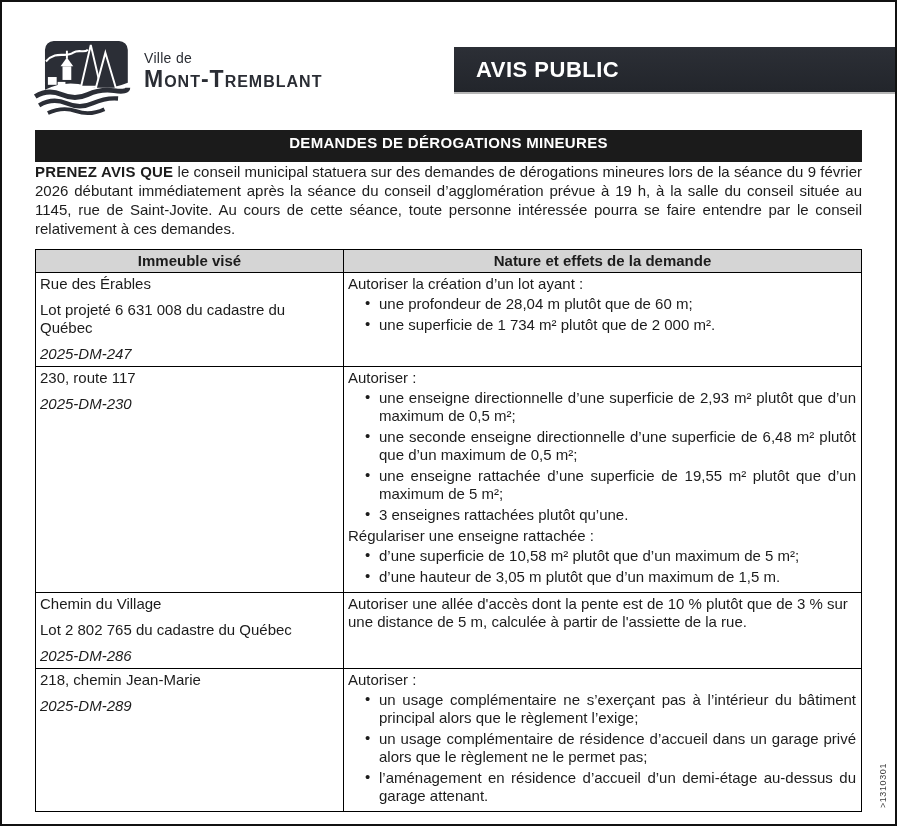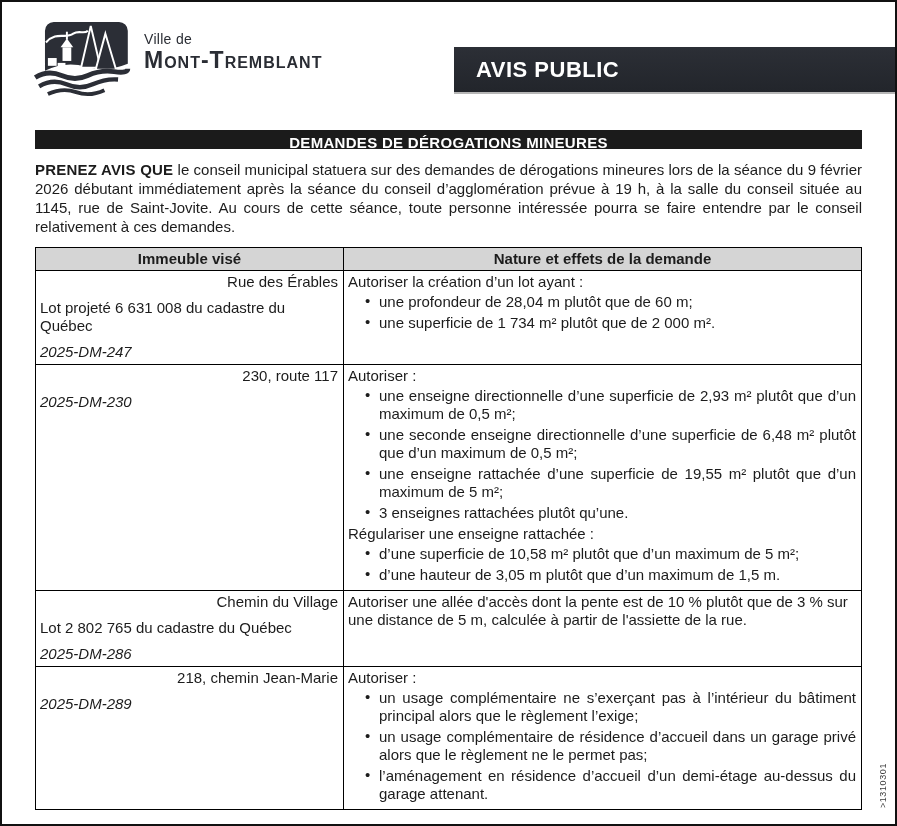--- a/index.html
+++ b/index.html
@@ -9,21 +9,21 @@
   .page {
     position:relative;
     width:897px; height:826px;
     background:#ffffff;
     border:2px solid #111111;
     overflow:hidden;
   }
 
   
   .logo-block {
-    position:absolute; top:19px; left:30px;
+    position:absolute; top:38px; left:30px;
     display:flex; align-items:flex-start;
   }
   .logo-mark { width:100px; height:76px; }
   .logo-text { margin:10px 0 0 12px; color:#2a2d34; }
   .logo-line1 { font-size:14px; letter-spacing:0.3px; }
   .logo-line2 {
     font-size:23px; font-weight:600;
     font-variant:small-caps; letter-spacing:1px;
     margin-top:0px;
   }
@@ -37,27 +37,26 @@
   .banner span {
     color:#ffffff; font-size:22px; font-weight:bold;
     letter-spacing:0.5px; margin-left:22px;
   }
 
   
   .content { position:absolute; left:33px; right:33px; top:128px; }
 
   .title-bar {
     background:#1b1b1b; color:#ffffff;
-    height:19px; line-height:25px;
+    height:32px; line-height:25px;
     text-align:center; font-weight:bold; font-size:15px;
     letter-spacing:0.3px;
   }
 
   .intro {
-    margin-top:11px;
     font-size:15px; line-height:19px;
     text-align:justify;
   }
   .intro strong { letter-spacing:0.2px; }
 
   
   table.notice-table {
     width:100%;
     margin-top:11px;
     border-collapse:collapse;
@@ -69,21 +68,21 @@
     padding:2px 5px 3px 4px;
   }
   .notice-table th {
     background:#d5d5d5;
     font-weight:bold; text-align:center;
     height:20px; padding:2px 4px;
   }
   th.col-immeuble { width:308px; }
 
   .prop-line { margin-bottom:8px; margin-top:8px; }
-  .prop-line:first-child { margin-top:0;text-align:right; }
+  .prop-line:first-child { margin-top:0; }
   .file-number { font-style:italic; margin-top:8px; }
 
   .cell-text { text-align:left; }
   ul.bullets {
     list-style:none;
     margin:2px 0 2px 0;
     padding-left:31px;
   }
   ul.bullets li {
     position:relative;

